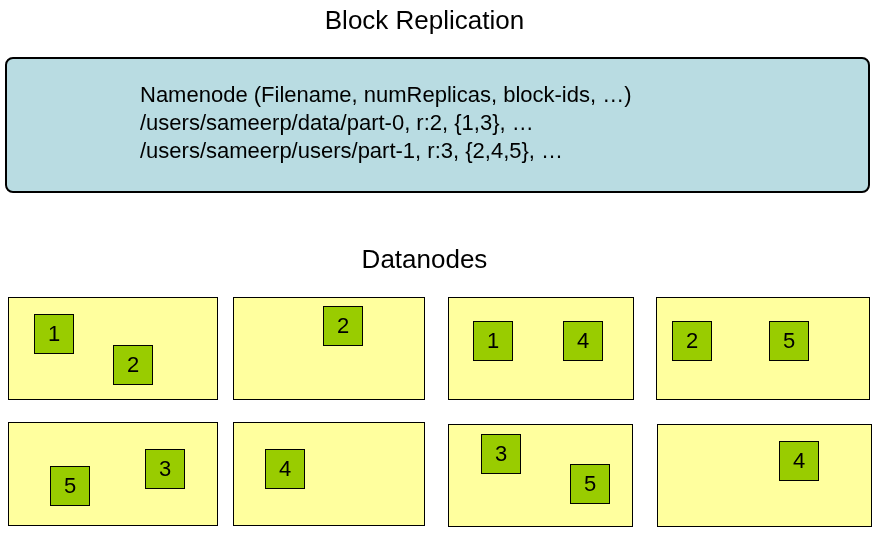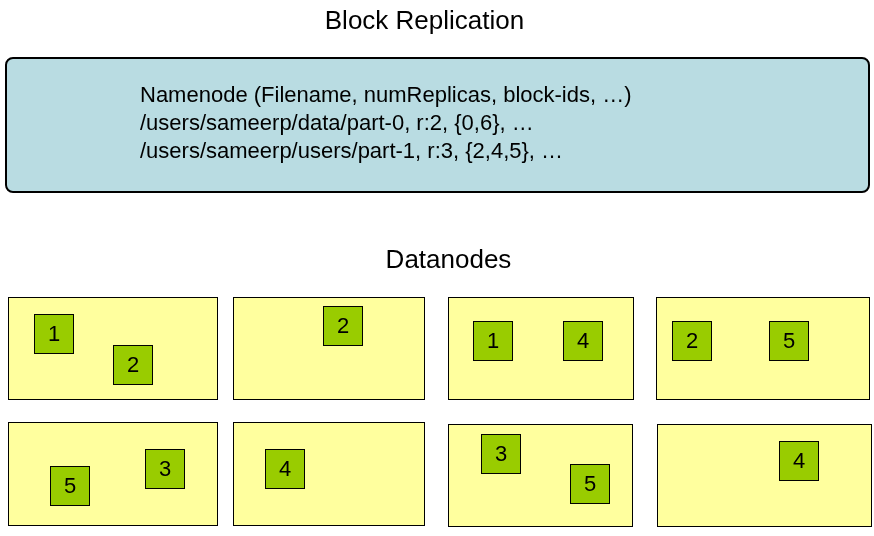--- a/index.html
+++ b/index.html
@@ -18,21 +18,21 @@
   .heading {
     position: absolute;
     left: 0;
     width: 849px;
     text-align: center;
     font-size: 26px;
     color: #000000;
     white-space: nowrap;
   }
   #main-title { top: 5px; }
-  #datanodes-heading { top: 244px; padding-left: 24px; }
+  #datanodes-heading { top: 244px; }
   #namenode-box {
     position: absolute;
     left: 5px;
     top: 57px;
     width: 861px;
     height: 132px;
     border: 2px solid #15803d;
     border-radius: 8px;
     box-sizing: content-box;
   }
@@ -66,21 +66,21 @@
 </head>
 <body>
 
 <div id="page">
 
   <div id="main-title" class="heading">Block Replication</div>
 
   <div id="namenode-box" style="background: rgb(185, 220, 226); border-color: rgb(0, 0, 0);">
     <div id="namenode-text">
       <div>Namenode (Filename, numReplicas, block-ids, …)</div>
-      <div>/users/sameerp/data/part-0, r:2, {0,6}, …</div>
+      <div>/users/sameerp/data/part-0, r:2, {1,3}, …</div>
       <div>/users/sameerp/users/part-1, r:3, {2,4,5}, …</div>
     </div>
   </div>
 
   <div id="datanodes-heading" class="heading">Datanodes</div>
 
   <div id="datanodes-container">
       <div class="datanode" style="left: 8px; top: 297px; width: 210px; height: 103px; background: rgb(255, 255, 158);">
         <div class="block" style="left: 25px; top: 16px; width: 40px; height: 40px; background: rgb(153, 204, 0);">1</div>
         <div class="block" style="left: 104px; top: 47px; width: 40px; height: 40px; background: rgb(153, 204, 0);">2</div>

